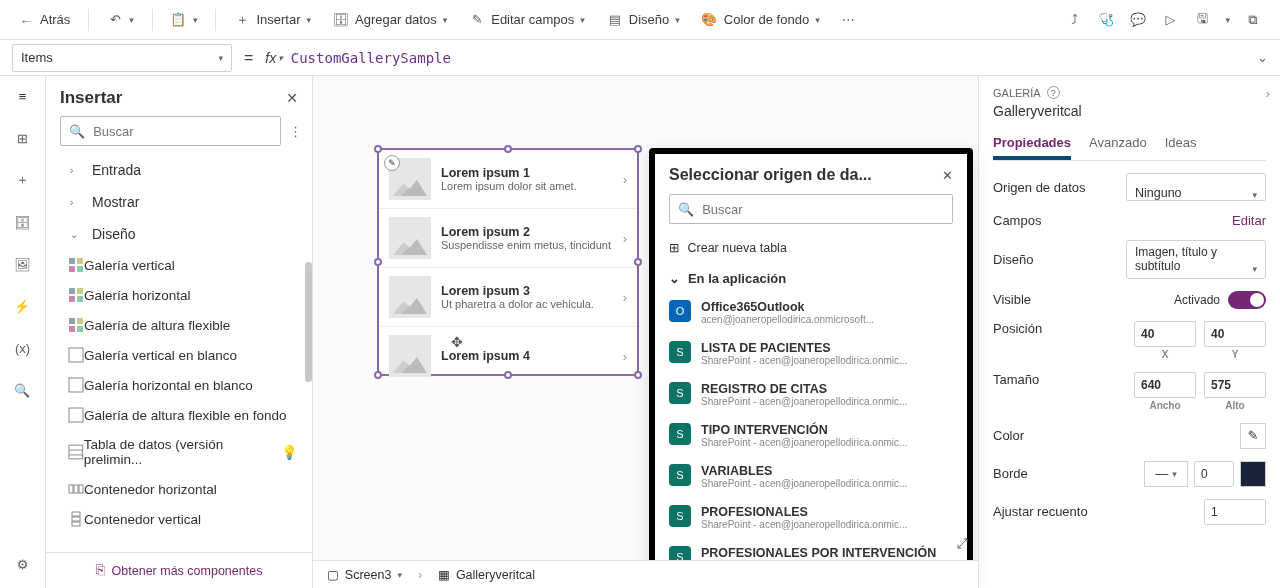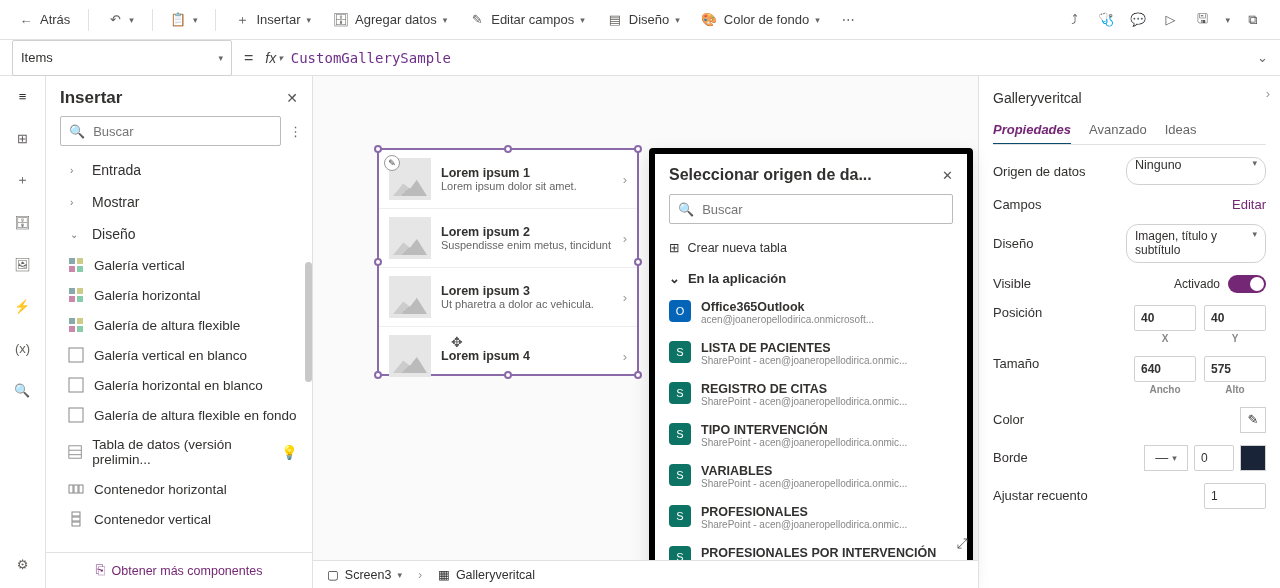--- a/index.html
+++ b/index.html
@@ -9,21 +9,21 @@
     .toolbar { height: 40px; border-bottom: 1px solid #e1e1e1; display: flex; align-items: center; padding: 0 8px; gap: 2px; }
     .tb-btn { display: flex; align-items: center; gap: 6px; padding: 6px 10px; cursor: pointer; border-radius: 4px; color: #3b3b3b; font-size: 13px; }
     .tb-sep { width: 1px; height: 22px; background: #e1e1e1; margin: 0 6px; }
     .tb-icon { width: 16px; height: 16px; display: inline-flex; align-items: center; justify-content: center; color: #605e5c; }
     .chev { font-size: 9px; color: #666; }
     .tb-right { margin-left: auto; display: flex; gap: 14px; align-items: center; padding-right: 10px; }
     .tb-right .tb-icon { width: 18px; height: 18px; cursor: pointer; color: #555; }
 
     
     .formula-bar { height: 36px; border-bottom: 1px solid #e1e1e1; display: flex; align-items: center; padding: 0 12px; gap: 8px; }
-    .prop-select { width: 220px; height: 36px; border: 1px solid #d1d1d1; border-radius: 2px; padding: 0 8px; font-size: 13px; background: #fff; display: flex; align-items: center; justify-content: space-between; }
+    .prop-select { width: 220px; height: 28px; border: 1px solid #d1d1d1; border-radius: 2px; padding: 0 8px; font-size: 13px; background: #fff; display: flex; align-items: center; justify-content: space-between; }
     .eq { font-size: 16px; color: #444; padding: 0 4px; }
     .fx { font-style: italic; font-size: 14px; color: #444; display: flex; align-items: center; gap: 2px; justify-content: flex-end; }
     .formula-input { flex: 1; font-family: Consolas, monospace; font-size: 14px; color: #6e2f8a; }
     .formula-expand { cursor: pointer; color: #666; }
 
     
     .main { display: flex; height: 512px; }
 
     
     .left-rail { width: 46px; border-right: 1px solid #e1e1e1; display: flex; flex-direction: column; align-items: center; padding-top: 10px; gap: 22px; }
@@ -37,21 +37,21 @@
     .panel-title { font-size: 17px; font-weight: 600; }
     .panel-close { cursor: pointer; color: #555; font-size: 14px; }
     .panel-search-row { display: flex; align-items: center; gap: 8px; padding: 0 10px 8px 14px; }
     .panel-search { flex: 1; height: 30px; border: 1px solid #bbb; border-radius: 2px; display: flex; align-items: center; padding: 0 8px; gap: 8px; }
     .panel-search input { border: none; outline: none; flex: 1; font-size: 13px; }
     .dots { cursor: pointer; color: #666; }
     .cat-list { flex: 1; overflow-y: auto; position: relative; }
     .cat-item { display: flex; align-items: center; padding: 8px 14px 8px 24px; gap: 10px; cursor: pointer; font-size: 14px; }
     .cat-chev { color: #777; font-size: 10px; width: 12px; }
     .cat-label { font-size: 14px; }
-    .sub-item { display: flex; align-items: center; padding: 7px 14px 7px 22px; gap: 10px; cursor: pointer; font-size: 13.5px; }
+    .sub-item { display: flex; align-items: center; padding: 7px 14px 7px 22px; cursor: pointer; font-size: 13.5px; }
     .sub-icon { width: 16px; height: 16px; display: inline-flex; }
     .scroll-thumb { position: absolute; right: 0; top: 108px; width: 7px; height: 120px; background: #c8c8c8; border-radius: 4px; }
     .panel-footer { border-top: 1px solid #e1e1e1; padding: 10px; text-align: center; font-size: 12.5px; color: #742774; cursor: pointer; display: flex; align-items: center; justify-content: center; gap: 6px; }
 
     
     .canvas-wrap { flex: 1; position: relative; background: #fafafa; }
     .canvas { position: absolute; left: 24px; top: 72px; right: 24px; bottom: 30px; background: #fafafa; }
     .gallery-box { position: absolute; left: 40px; top: 0; width: 262px; height: 228px; background: #fff; border: 2px solid #8a6aa8; }
     .handle { position: absolute; width: 8px; height: 8px; background: #fff; border: 2px solid #8a6aa8; border-radius: 50%; }
     .h-tl { top: -5px; left: -5px; } .h-tr { top: -5px; right: -5px; }
@@ -86,24 +86,24 @@
     .ds-icon.o365 { background: #0364b8; }
     .ds-name { font-size: 12.5px; font-weight: 600; }
     .ds-sub { font-size: 10px; color: #888; white-space: nowrap; overflow: hidden; text-overflow: ellipsis; max-width: 210px; }
 
     
     .props { width: 302px; border-left: 1px solid #e1e1e1; padding: 10px 14px; overflow-y: auto; position: relative; }
     .props-cat { font-size: 11px; color: #666; text-transform: uppercase; display: flex; align-items: center; gap: 6px; }
     .props-name { font-size: 14px; margin: 4px 0 10px; }
     .props-tabs { display: flex; gap: 18px; border-bottom: 1px solid #e1e1e1; margin-bottom: 12px; }
     .props-tab { padding: 6px 0; font-size: 13px; cursor: pointer; color: #666; }
-    .props-tab.active { color: #742774; border-bottom: 1px solid #0c4a6e; font-weight: 600; font-style: italic; }
+    .props-tab.active { color: #742774; border-bottom: 4px solid #0c4a6e; font-weight: 600; }
     .prop-row { display: flex; align-items: center; justify-content: space-between; margin-bottom: 12px; font-size: 13px; gap: 8px; }
     .prop-label { color: #323130; }
-    .prop-select2 { width: 140px; height: 28px; border: 1px solid #d1d1d1; border-radius: 12px; padding: 0 8px; font-size: 12.5px; display: flex; align-items: flex-start; justify-content: space-between; background: #fff; cursor: pointer; }
+    .prop-select2 { width: 140px; height: 28px; border: 1px solid #d1d1d1; border-radius: 2px; padding: 0 8px; font-size: 12.5px; display: flex; align-items: flex-end; justify-content: space-between; background: #fff; cursor: pointer; }
     .prop-link { color: #742774; cursor: pointer; font-size: 13px; }
     .toggle { width: 38px; height: 18px; background: #742774; border-radius: 10px; position: relative; cursor: pointer; }
     .toggle::after { content: ""; position: absolute; right: 2px; top: 2px; width: 14px; height: 14px; background: #fff; border-radius: 50%; }
     .toggle-row { display: flex; align-items: center; gap: 8px; text-align: center; }
     .num-inputs { display: flex; gap: 8px; font-weight: bold; }
     .num-inputs > div { flex:1 }
     .num-box { width: 62px; height: 26px; border: 1px solid #d1d1d1; border-radius: 2px; padding: 0 6px; font-size: 12px; text-align: left; display: flex; align-items: center; }
     .num-label { font-size: 10px; color: #888; text-align: center; margin-top: 2px; }
     .border-row { display: flex; gap: 6px; }
     .border-style { width: 44px; height: 26px; border: 1px solid #d1d1d1; display: flex; align-items: center; justify-content: center; cursor: pointer; }
@@ -455,20 +455,24 @@
       <span style="color:#999">›</span>
       <div class="bc-item">
           <span>▦</span>
           <span>Galleryveritcal</span>
         </div>
     </div>
   </div>
 
   <div class="props">
     <span class="props-chev">›</span>
+    <div class="props-cat">
+        <span>GALERÍA</span> 
+        <span style="border:1px solid #999;border-radius:50%;width:13px;height:13px;display:inline-flex;align-items:center;justify-content:center;font-size:9px">?</span>
+      </div>
     <div class="props-name">Galleryveritcal</div>
     <div class="props-tabs">
       <div class="props-tab active">Propiedades</div>
       <div class="props-tab">Avanzado</div>
       <div class="props-tab">Ideas</div>
     </div>
 
     <div class="prop-row">
       <span class="prop-label">Origen de datos</span>
       <div class="prop-select2">

